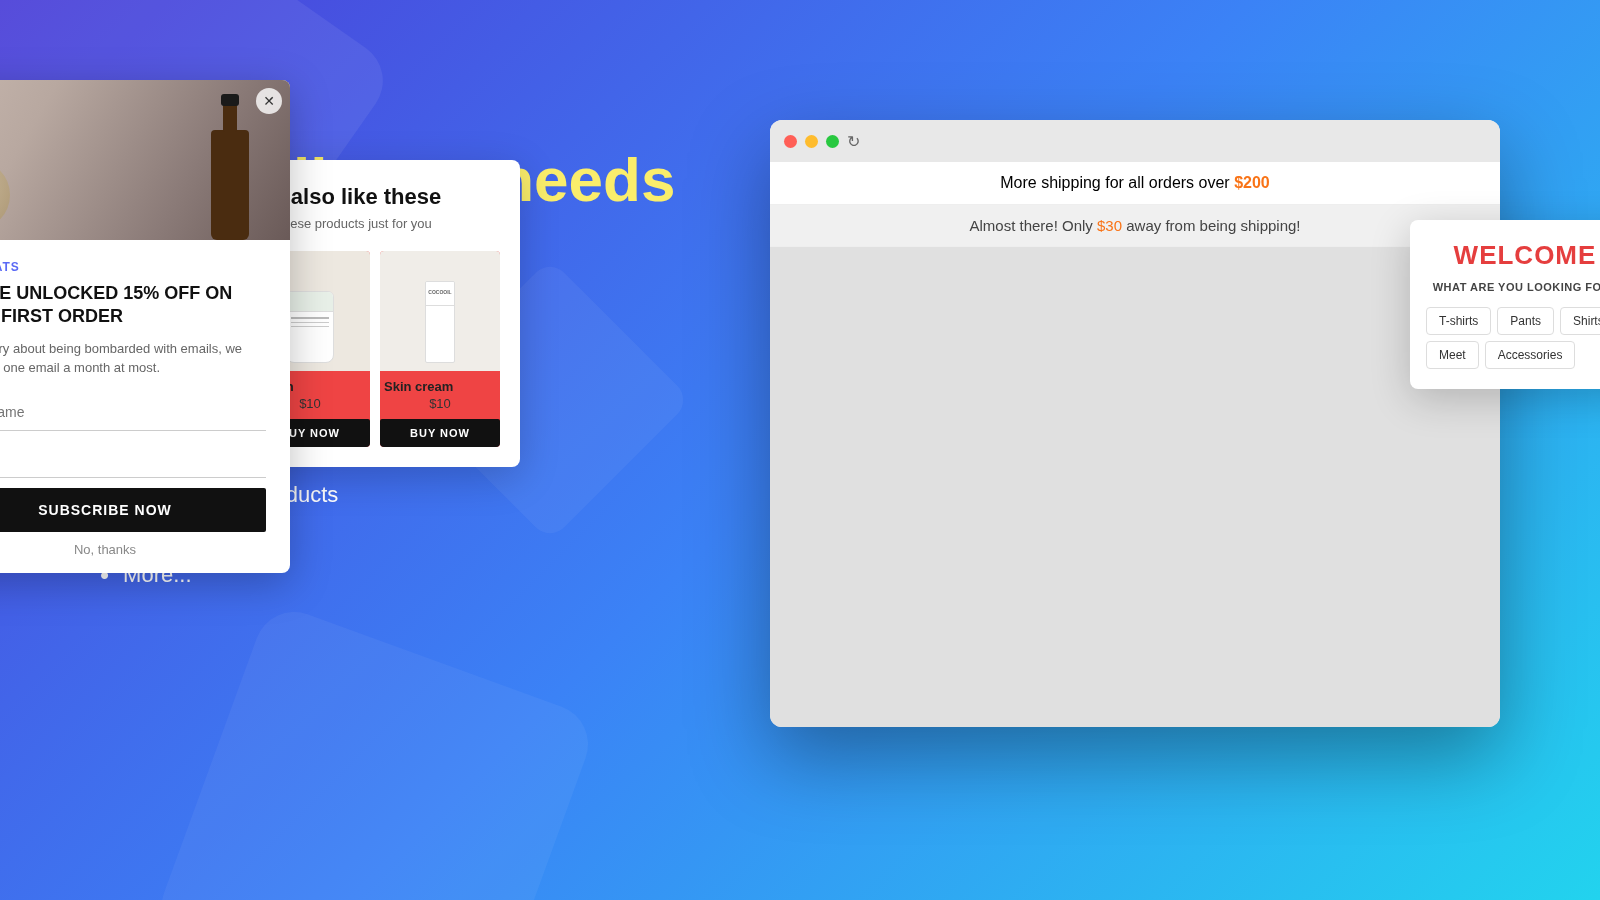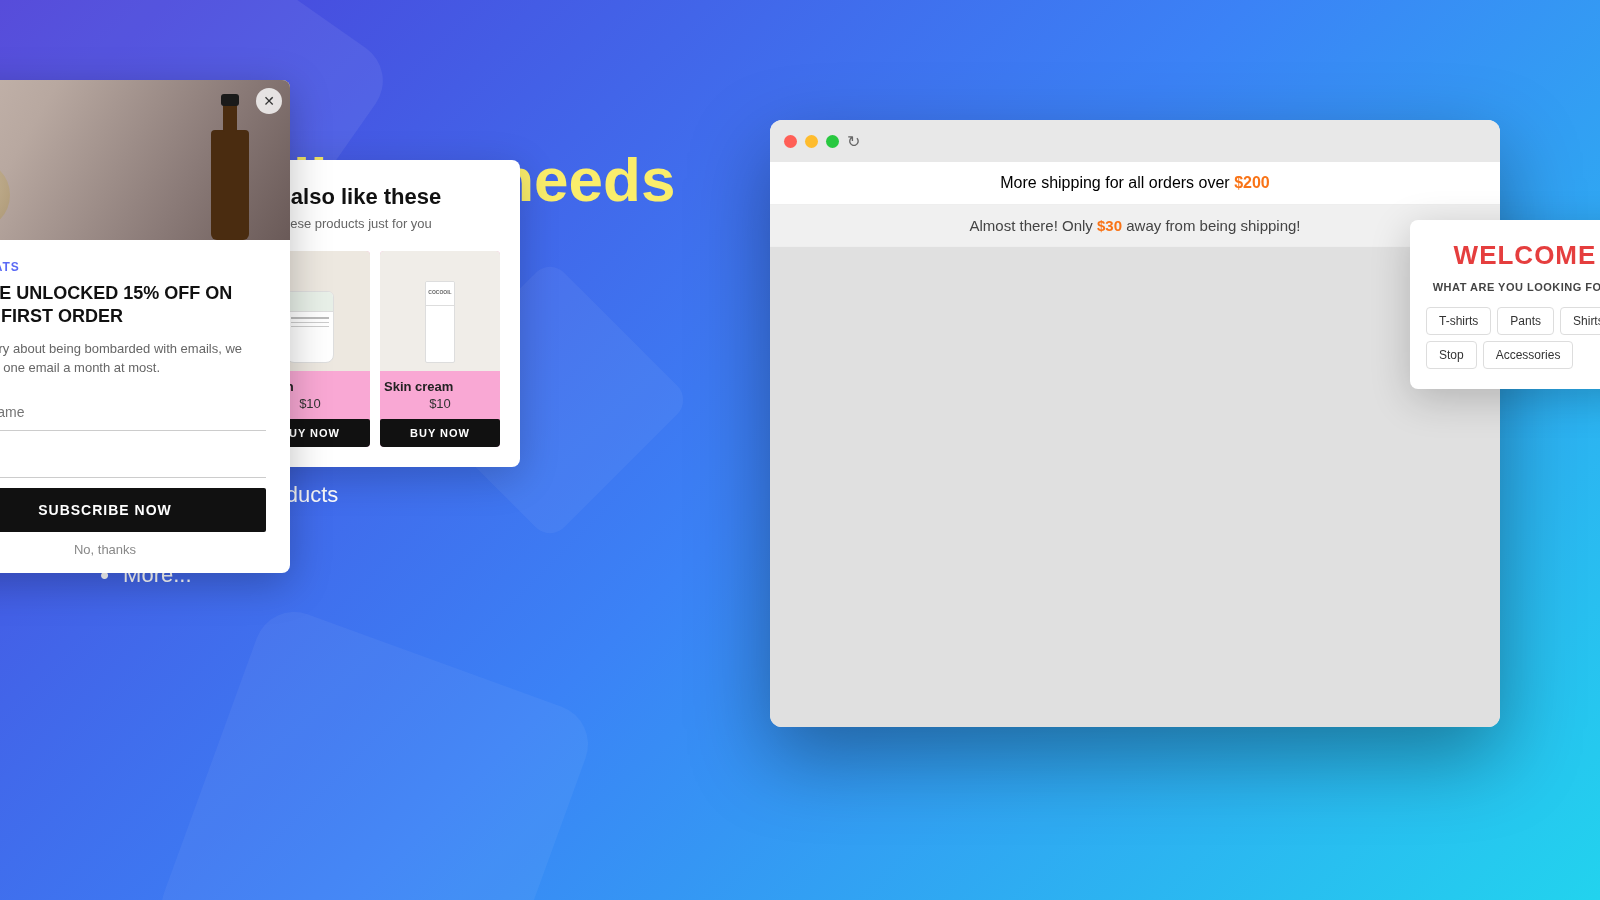--- a/index.html
+++ b/index.html
@@ -146,21 +146,21 @@
 
     
     .progress-bar {
       background: #f0f0f0;
       text-align: center;
       padding: 12px;
       font-size: 15px;
       color: #444;
       border-bottom: 1px solid #eee;
     }
-    .progress-bar .price { color: #f97316; font-weight: 700; }
+    .progress-bar .price { color: #f97316; font-weight: 400; }
     .progress-bar-unlocked {
       background: #e8f5e9;
       text-align: center;
       padding: 12px;
       font-size: 15px;
       color: #2e7d32;
       font-weight: 500;
     }
 
     
@@ -282,21 +282,21 @@
       text-align: center;
       margin-bottom: 20px;
     }
     .products-grid {
       display: grid;
       grid-template-columns: repeat(3, 1fr);
       gap: 10px;
       margin-bottom: 0;
     }
     .product-card {
-      background: #f9a8d4;
+      background: #ef4444;
       border-radius: 4px;
       overflow: hidden;
     }
     .product-img {
       width: 100%;
       height: 120px;
       background: #f0ede8;
       display: flex;
       align-items: center;
       justify-content: center;
@@ -527,16 +527,16 @@
   </div>
 </div>
 
 <div class="welcome-popup">
   <div class="welcome-title">WELCOME</div>
   <div class="welcome-subtitle">WHAT ARE YOU LOOKING FOR?</div>
   <div class="welcome-tags">
     <div class="welcome-tag">T-shirts</div>
     <div class="welcome-tag">Pants</div>
     <div class="welcome-tag">Shirts</div>
-    <div class="welcome-tag">Stop</div>
+    <div class="welcome-tag">Meet</div>
     <div class="welcome-tag">Accessories</div>
   </div>
 </div>
 
 </body></html>

